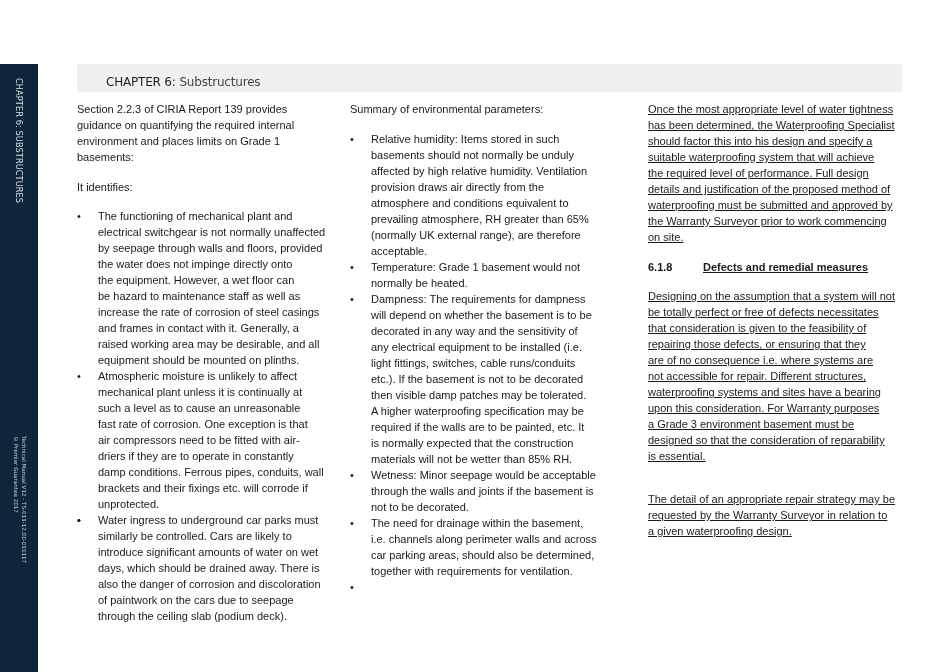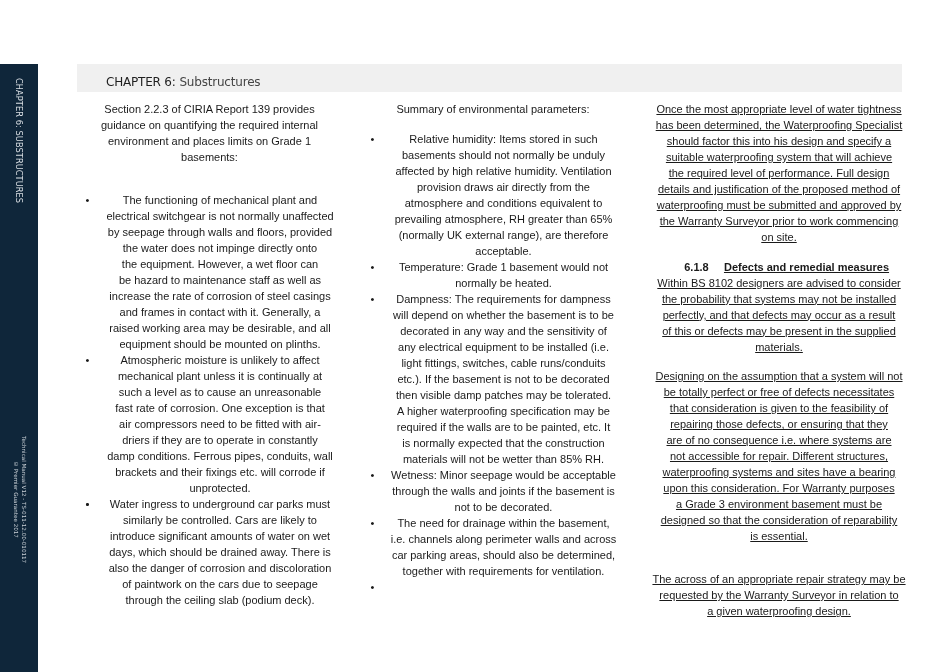--- a/index.html
+++ b/index.html
@@ -3,21 +3,21 @@
   <meta charset="utf-8">
   <style>
     html, body {
       margin: 0; padding: 0;
       width: 950px; height: 672px;
       background: #ffffff;
       overflow: hidden;
       font-family: "Liberation Sans", sans-serif;
       color: #1a1a1a;
     }
-    .page { position: relative; width: 950px; height: 672px; text-align: center; }
+    .page { position: relative; width: 950px; height: 672px; }
     .sidebar {
       position: absolute; left: 0; top: 64px;
       width: 38px; height: 608px;
       background: #0f263a;
     }
     .side-chapter {
       position: absolute; left: 19px; top: 14px;
       writing-mode: vertical-rl;
       transform: translateX(-50%);
       color: #d9dee3;
@@ -50,21 +50,21 @@
     }
     .header-title .chap { font-weight: normal; color: #1f1f1f; letter-spacing: -0.2px; }
     .header-title .sub { color: #444; letter-spacing: -0.2px; }
     .col {
       position: absolute; top: 101px;
       font-size: 11px;
       line-height: 16px;
       color: #1a1a1a;
     }
     .col1 { left: 77px; width: 265px; }
-    .col2 { left: 362px; width: 262px; }
+    .col2 { left: 350px; width: 262px; }
     .col3 { left: 648px; width: 262px; text-decoration: underline; }
     .col p { margin: 0; white-space: pre-line; }
     .gap { height: 13.55px; }
     ul.bullets { list-style: none; margin: 0; padding: 0; }
     ul.bullets li { position: relative; padding-left: 21px; white-space: pre-line; }
     ul.bullets li .dot {
       position: absolute; left: 0; top: 0;
       width: 21px;
     }
     .heading { font-weight: bold; white-space: pre; }
@@ -89,20 +89,21 @@
       <span class="sub">Substructures</span>
     </div>
   </div>
 
   <div class="col col1">
     <p>Section 2.2.3 of CIRIA Report 139 provides
 guidance on quantifying the required internal
 environment and places limits on Grade 1
 basements:</p>
     <div class="gap"></div>
+    <p>It identifies:</p>
     <div class="gap"></div>
     <ul class="bullets">
       <li><span class="dot">•</span><span>The functioning of mechanical plant and
 electrical switchgear is not normally unaffected
 by seepage through walls and floors, provided
 the water does not impinge directly onto
 the equipment. However, a wet floor can
 be hazard to maintenance staff as well as
 increase the rate of corrosion of steel casings
 and frames in contact with it. Generally, a
@@ -169,37 +170,32 @@
 has been determined, the Waterproofing Specialist
 should factor this into his design and specify a
 suitable waterproofing system that will achieve
 the required level of performance.    Full design
 details and justification of the proposed method of
 waterproofing must be submitted and approved by
 the Warranty Surveyor prior to work commencing
 on site.</p>
     <div class="gap"></div>
     <div class="heading"><span class="num">6.1.8</span><span>Defects and remedial measures</span></div>
-    <p>Within BS 8102 designers are advised to consider
-the probability that systems may not be installed
-perfectly, and that defects may occur as a result
-of this or defects may be present in the supplied
-materials.</p>
     <div class="gap"></div>
     <p>Designing on the assumption that a system will not
 be totally perfect or free of defects necessitates
 that consideration is given to the feasibility of
 repairing those defects, or ensuring that they
 are of no consequence i.e. where systems are
 not accessible for repair. Different structures,
 waterproofing systems and sites have a bearing
 upon this consideration. For Warranty purposes
 a Grade 3 environment basement must be
 designed so that the consideration of reparability
 is essential.</p>
     <div class="gap"></div>
     <div class="gap"></div>
-    <p>The across of an appropriate repair strategy may be
+    <p>The detail of an appropriate repair strategy may be
 requested by the Warranty Surveyor in relation to
 a given waterproofing design.</p>
   </div>
 
 </div>
 
 </body></html>

